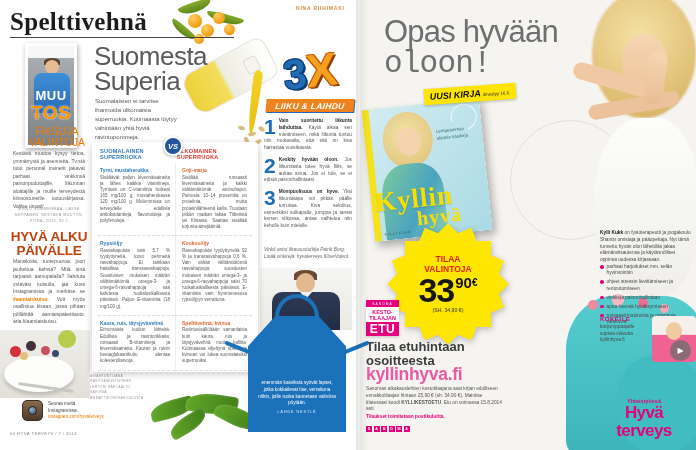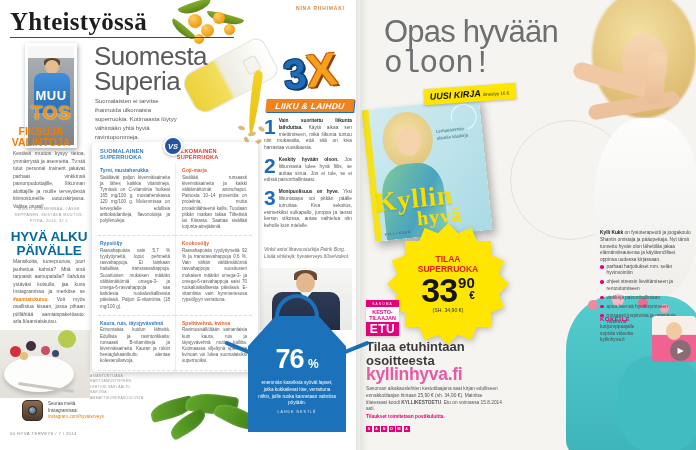--- a/index.html
+++ b/index.html
@@ -23,26 +23,26 @@
   .seed { background:#d8bd83; border-radius:50%; }
 
   
   .book-muutos { left:25px; top:43px; width:52px; height:105px; background:linear-gradient(#aeb3b8,#7d8287); border:3px solid #fff; box-shadow:1px 2px 5px rgba(0,0,0,.35); overflow:hidden; }
   .bm-top { position:absolute; left:0; top:0; width:100%; height:12px; background:#f6f6f6; font-size:3px; color:#999; text-align:center; padding-top:2px; letter-spacing:.3px; }
   .bm-head { position:absolute; left:17px; top:14px; width:14px; height:14px; border-radius:50%; background:#e5bb90; }
   .bm-hair { position:absolute; left:16px; top:12px; width:16px; height:7px; border-radius:50% 50% 0 0; background:#5d4630; }
   .bm-shirt { position:absolute; left:6px; top:27px; width:36px; height:40px; border-radius:8px 8px 0 0; background:linear-gradient(#3e8fd8,#2a6cb4); }
   .bm-muu { position:absolute; left:0; top:42px; width:100%; text-align:center; font-size:13px; font-weight:900; color:#fff; letter-spacing:.5px; }
   .bm-tos { position:absolute; left:0; top:56px; width:100%; text-align:center; font-size:19px; font-weight:900; color:#f59303; letter-spacing:.5px; text-shadow:0 0 2px #fff; }
-  .fiksuja-h { left:0; top:126px; width:82px; text-align:center; font-size:10.5px; font-weight:700; color:#f07d00; line-height:1.0; }
+  .fiksuja-h { left:16px; top:126px; width:82px; text-align:center; font-size:10.5px; font-weight:400; color:#f07d00; line-height:1.0; }
   .small-body { font-size:5px; color:#58595b; line-height:1.5; text-align:justify; }
   .fiksuja-b { left:13px; top:150px; width:72px; }
   .credit-caps { font-size:3.8px; color:#9a9a9a; letter-spacing:.4px; line-height:1.6; text-align:center; }
   .fiksuja-c { left:13px; top:206px; width:72px; }
-  .hyva-h { left:6px; top:230px; width:86px; text-align:center; font-size:13.5px; font-weight:800; color:#0369a1; line-height:1.0; letter-spacing:-.2px; }
+  .hyva-h { left:6px; top:230px; width:86px; text-align:center; font-size:13.5px; font-weight:800; color:#c2410c; line-height:1.0; letter-spacing:-.2px; }
   .hyva-b { left:13px; top:258px; width:72px; }
   .hashtag { color:#f07d00; font-weight:700; }
   .link-org { color:#f07d00; }
   .bowl-photo { left:0; top:330px; width:90px; height:68px; background:linear-gradient(#efede8,#e3e0da); overflow:hidden; }
   .bowl { position:absolute; left:4px; top:26px; width:70px; height:36px; background:#fdfdfc; border-radius:50%; box-shadow:0 3px 4px rgba(0,0,0,.18); }
   .fruit { position:absolute; border-radius:50%; }
   .spoon { position:absolute; left:18px; top:56px; width:56px; height:3px; background:#c9c7c3; border-radius:2px; transform:rotate(8deg); }
   .ig-icon { left:22px; top:400px; width:21px; height:21px; border-radius:5px; background:linear-gradient(#8a6a4d,#4c392a); border:1px solid #3a2c20; }
   .ig-lens { position:absolute; left:5px; top:5px; width:9px; height:9px; border-radius:50%; background:radial-gradient(circle at 35% 35%, #9db6c6, #2e4a66); border:1px solid #222; }
   .ig-txt { left:48px; top:401px; width:44px; font-size:4.6px; color:#4a4a4a; line-height:1.45; }
@@ -125,21 +125,21 @@
   .k-swirl { position:absolute; right:4px; top:4px; width:26px; height:26px; border:1.5px solid rgba(255,255,255,.8); border-radius:50%; border-bottom-color:transparent; transform:rotate(30deg); }
   .k-t1 { position:absolute; left:4px; top:78px; width:110px; font-family:"Liberation Serif", serif; font-size:27px; font-weight:700; color:#f7e000; letter-spacing:1px; text-shadow:0 1px 2px rgba(0,0,0,.15); }
   .k-t2 { position:absolute; left:44px; top:102px; font-family:"Liberation Serif", serif; font-size:20px; font-weight:700; color:#f7e000; letter-spacing:1px; }
   .k-auth { position:absolute; left:10px; top:124px; font-size:3.6px; color:#33585f; letter-spacing:.6px; }
   .burst { left:28px; top:224px; width:120px; height:120px; z-index:5; filter:drop-shadow(1px 2px 3px rgba(0,0,0,.25)); }
   .burst-sq { position:absolute; left:17px; top:17px; width:86px; height:86px; background:#fee600; }
   .burst-c { position:absolute; left:0; top:0; width:120px; height:120px; display:flex; flex-direction:column; align-items:center; justify-content:center; text-align:center; z-index:2; }
   .bu-h { font-size:8.5px; font-weight:800; color:#e2231a; line-height:1.1; }
   .bu-price { display:flex; align-items:flex-start; margin-top:1px; }
   .bu-eur { font-size:34px; font-weight:900; color:#151515; line-height:.9; letter-spacing:-1px; }
-  .bu-cc { display:flex; flex-direction:column; align-items:flex-end; margin-left:1px; }
+  .bu-cc { display:flex; flex-direction:row; align-items:center; margin-left:1px; }
   .bu-cents { font-size:15px; font-weight:900; color:#151515; line-height:1; }
   .bu-sym { font-size:10px; font-weight:700; color:#151515; }
   .bu-was { font-size:5.2px; color:#333; margin-top:1px; }
   .kesto { left:6px; top:300px; width:33px; z-index:6; box-shadow:0 1px 3px rgba(0,0,0,.2); }
   .ke-sanoma { background:#e5007d; color:#fff; font-size:3.2px; letter-spacing:1.1px; text-align:center; padding:1.5px 0; }
   .ke-mid { background:#fff; color:#e5007d; font-weight:800; font-size:5.4px; line-height:1.15; text-align:center; padding:1.5px 0; }
   .ke-etu { background:#e5007d; color:#fff; font-weight:900; font-size:12px; text-align:center; letter-spacing:.5px; }
   .order-h { left:6px; top:340px; width:120px; font-size:13px; font-weight:800; color:#3c3c3e; line-height:1.05; }
   .order-url { left:6px; top:364px; font-size:17.5px; font-weight:700; color:#e85ba4; letter-spacing:-.3px; }
   .order-b { left:6px; top:386px; width:138px; font-size:4.8px; color:#555; line-height:1.42; }
@@ -179,21 +179,21 @@
     <div class="abs berry" style="left:194px; top:34px; width:10px; height:10px;"></div>
     <div class="abs bottle"></div>
     <div class="abs bottle-neck"></div>
     <div class="abs oil-stream"></div>
     <div class="abs seed" style="left:238px; top:126px; width:7px; height:4px; transform:rotate(20deg);"></div>
     <div class="abs seed" style="left:248px; top:132px; width:8px; height:4px; transform:rotate(-15deg);"></div>
     <div class="abs seed" style="left:258px; top:127px; width:7px; height:4px; transform:rotate(35deg);"></div>
     <div class="abs seed" style="left:243px; top:138px; width:7px; height:4px; transform:rotate(60deg);"></div>
     <div class="abs seed" style="left:254px; top:140px; width:8px; height:4px; transform:rotate(-30deg);"></div>
 
-    <div class="abs mag-header">Yhteistyössä</div>
+    <div class="abs mag-header">Spelttivehnä</div>
     <div class="abs mag-rule"></div>
     <div class="abs byline">NINA RIIHIMÄKI</div>
 
     <div class="abs book-muutos">
       <div class="bm-top"></div>
       <div class="bm-hair"></div>
       <div class="bm-head"></div>
       <div class="bm-shirt"></div>
       <div class="bm-muu">MUU</div>
       <div class="bm-tos">TOS</div>
@@ -300,21 +300,20 @@
       <div class="borg-head"></div>
       <div class="borg-body"></div>
       <div class="borg-collar"></div>
     </div>
 
     <div class="abs apron">
       <div class="ap-strap"></div>
       <div class="ap-bib"></div>
       <div class="ap-tie" style="left:-24px; transform:rotate(22deg);"></div>
       <div class="ap-tie" style="right:-24px; transform:rotate(-22deg);"></div>
-      <div class="ap-76"><span class="v">76</span> <span class="u">%</span></div>
       <div class="ap-cap">enemmän kasviksia syövät lapset, jotka kokkailevat itse, verrattuna niihin, joille ruoka kannetaan valmiina pöytään.</div>
       <div class="ap-src">LÄHDE NESTLÉ</div>
     </div>
   </div>
 
   <div id="page-right" class="abs">
 
     <div class="abs swirl" style="left:150px; top:120px; width:120px; height:120px;"></div>
     <div class="abs swirl" style="left:40px; top:230px; width:90px; height:90px;"></div>
     <div class="abs w-hair"></div>
@@ -353,21 +352,21 @@
     </div>
 
     <div class="abs burst">
       <div class="burst-sq"></div>
       <div class="burst-sq" style="transform:rotate(22.5deg);"></div>
       <div class="burst-sq" style="transform:rotate(45deg);"></div>
       <div class="burst-sq" style="transform:rotate(67.5deg);"></div>
       <div class="burst-c">
         <div class="bu-h">
           <div>TILAA</div>
-          <div>SUPERRUOKA</div>
+          <div>VALINTOJA</div>
         </div>
         <div class="bu-price">
           <span class="bu-eur">33</span>
           <span class="bu-cc">
             <span class="bu-cents">90</span>
             <span class="bu-sym">€</span>
           </span>
         </div>
         <div class="bu-was">(SH. 34,90 €)</div>
       </div>
@@ -421,16 +420,20 @@
 
     <div class="abs kokeile">
       <div class="ko-t">KOKEILE</div>
       <div class="ko-b">kotijumppaajalle sopivia videoita kyllinhyva.fi</div>
       <div class="ko-thumb">
           <div class="ko-face"></div>
         </div>
       <div class="play">▶</div>
     </div>
 
+    <div class="abs partner">
+      <div class="pa-s">Yhteistyössä</div>
+      <div class="pa-l">Hyvä terveys</div>
+    </div>
   </div>
 
   <div class="abs gutter"></div>
 </div>
 
 </body></html>

